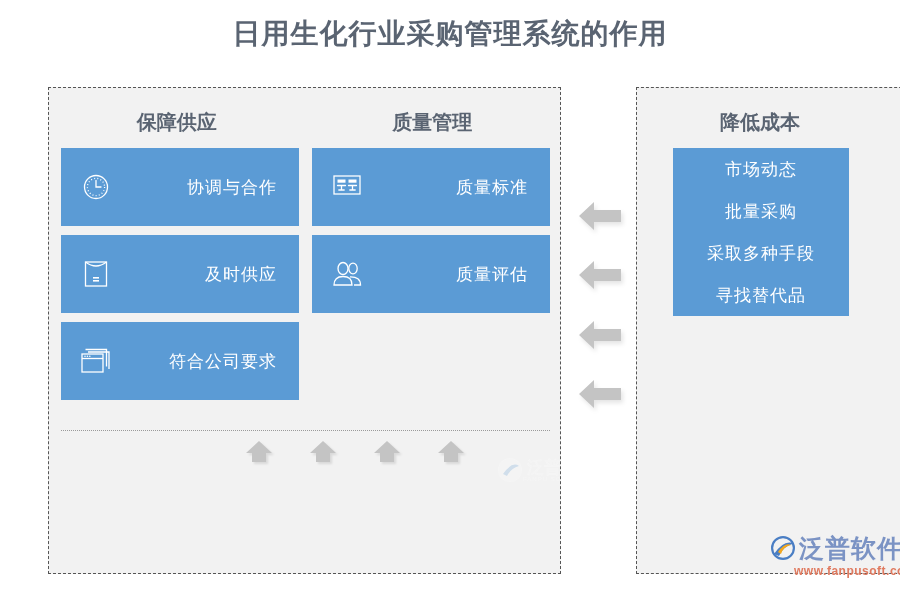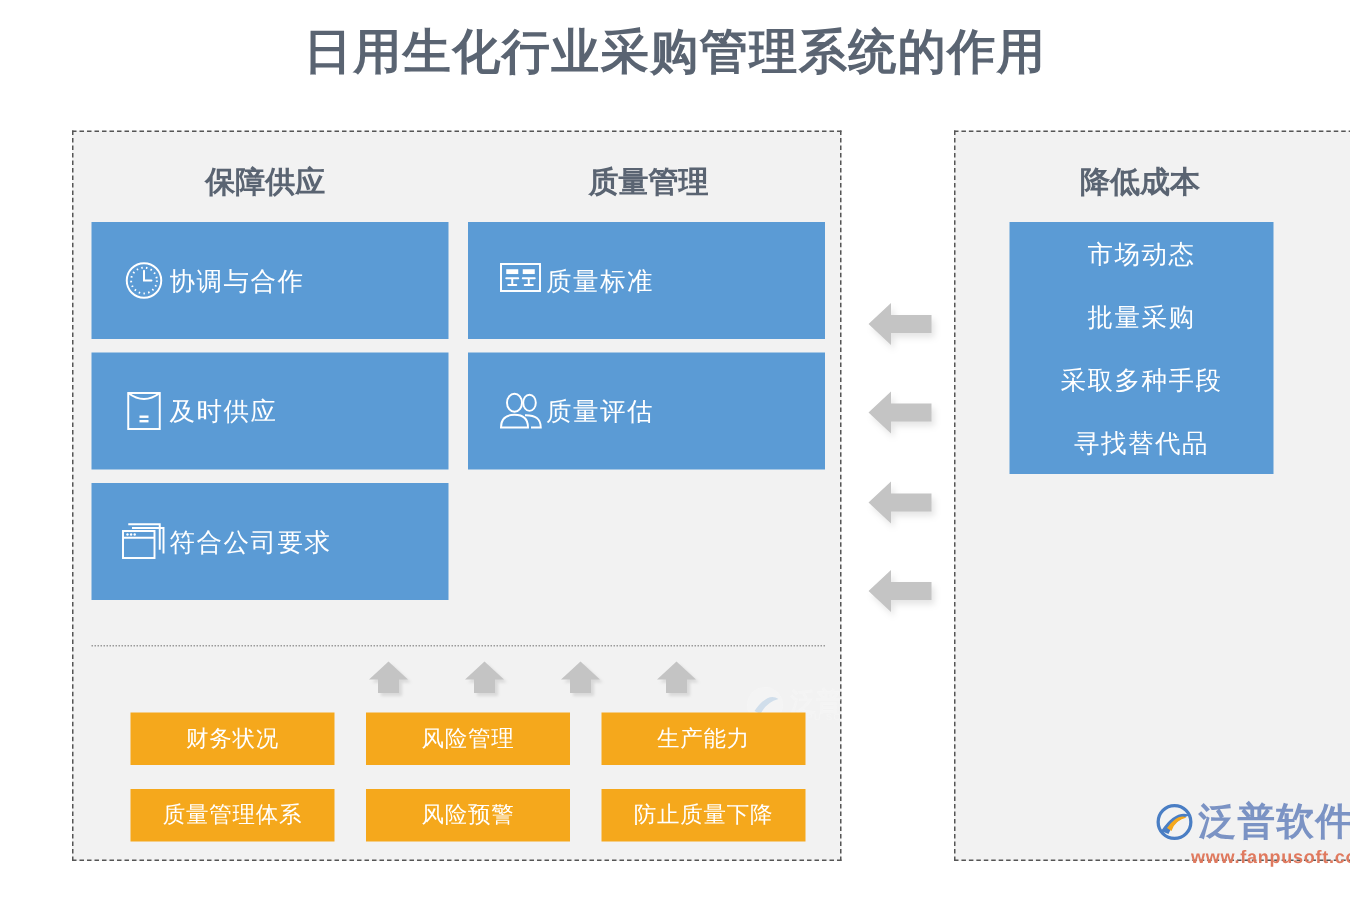--- a/index.html
+++ b/index.html
@@ -15,21 +15,21 @@
     position: relative;
   }
 
   
   .page-title {
     position: absolute;
     top: 12px;
     left: 0;
     width: 900px;
     text-align: center;
-    font-size: 32px;
+    font-size: 28px;
     font-weight: 700;
     color: #5a6472;
     letter-spacing: 1px;
     line-height: 44px;
   }
 
   
   .panel {
     position: absolute;
     background: #f2f2f2;
@@ -88,25 +88,25 @@
     width: 34px;
     height: 34px;
     flex: 0 0 34px;
     display: flex;
     align-items: center;
     justify-content: center;
   }
   .tile-icon svg { display: block; }
   .tile-label {
     flex: 1 1 auto;
-    text-align: left;
+    text-align: right;
     color: #ffffff;
     font-size: 17px;
     letter-spacing: 1px;
-    padding-right: 33px;
+    padding-right: 22px;
   }
 
   
   .divider {
     position: absolute;
     left: 12px;
     top: 342px;
     width: 489px;
     border-top: 1px dotted #9a9a9a;
   }
@@ -346,28 +346,20 @@
           <path d="M14 1 L27 13 H21 V22 H7 V13 H1 Z" fill="#c4c4c4"></path>
         </svg>
     </span>
     <span class="arrow-up">
       <svg width="28" height="26" viewBox="0 0 28 26">
           <path d="M14 1 L27 13 H21 V22 H7 V13 H1 Z" fill="#c4c4c4"></path>
         </svg>
     </span>
   </div>
 
-  <div class="tag-grid">
-    <div class="tag">财务状况</div>
-    <div class="tag">风险管理</div>
-    <div class="tag">生产能力</div>
-    <div class="tag">质量管理体系</div>
-    <div class="tag">风险预警</div>
-    <div class="tag">防止质量下降</div>
-  </div>
 </div>
 
 <div class="left-arrows">
   <span class="arrow-left">
     <svg width="44" height="32" viewBox="0 0 44 32">
         <path d="M1 16 L16 2 V10 H43 V22 H16 V30 Z" fill="#c4c4c4"></path>
       </svg>
   </span>
   <span class="arrow-left">
     <svg width="44" height="32" viewBox="0 0 44 32">

